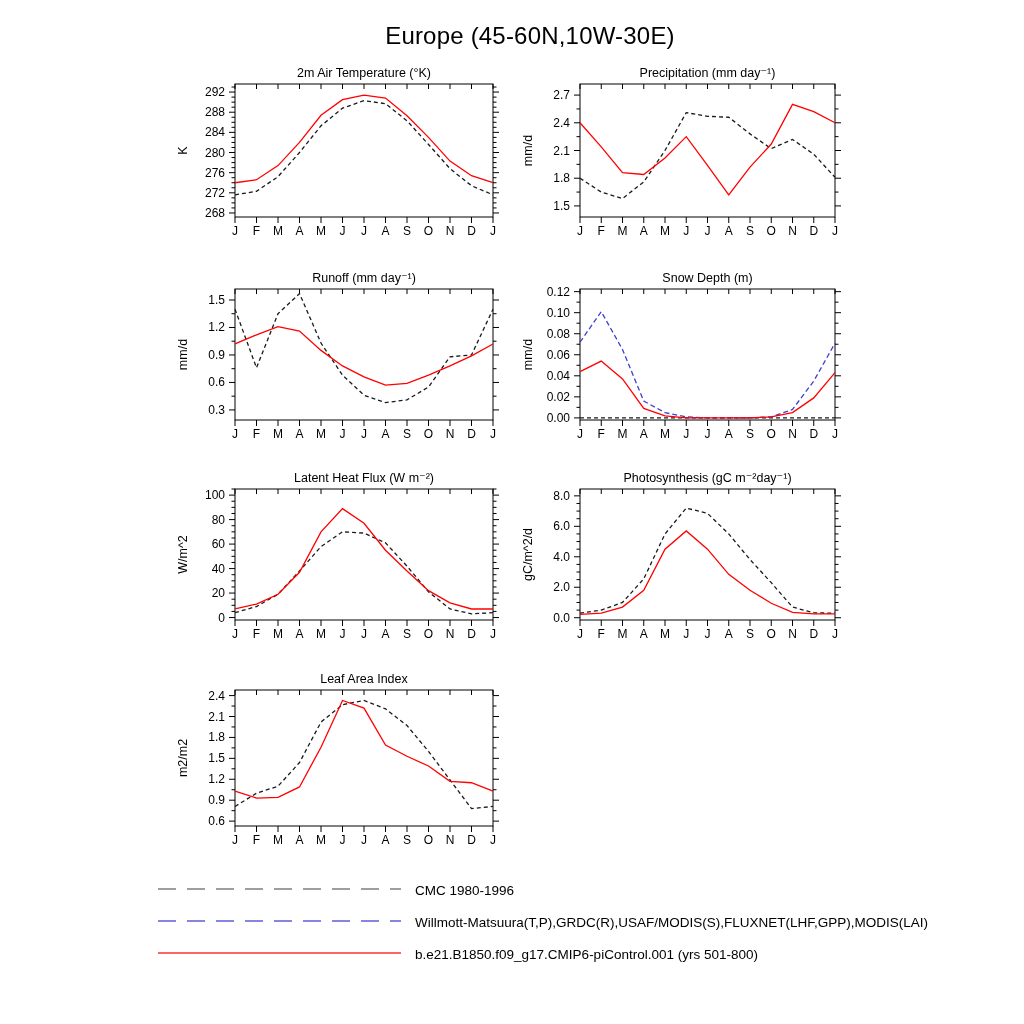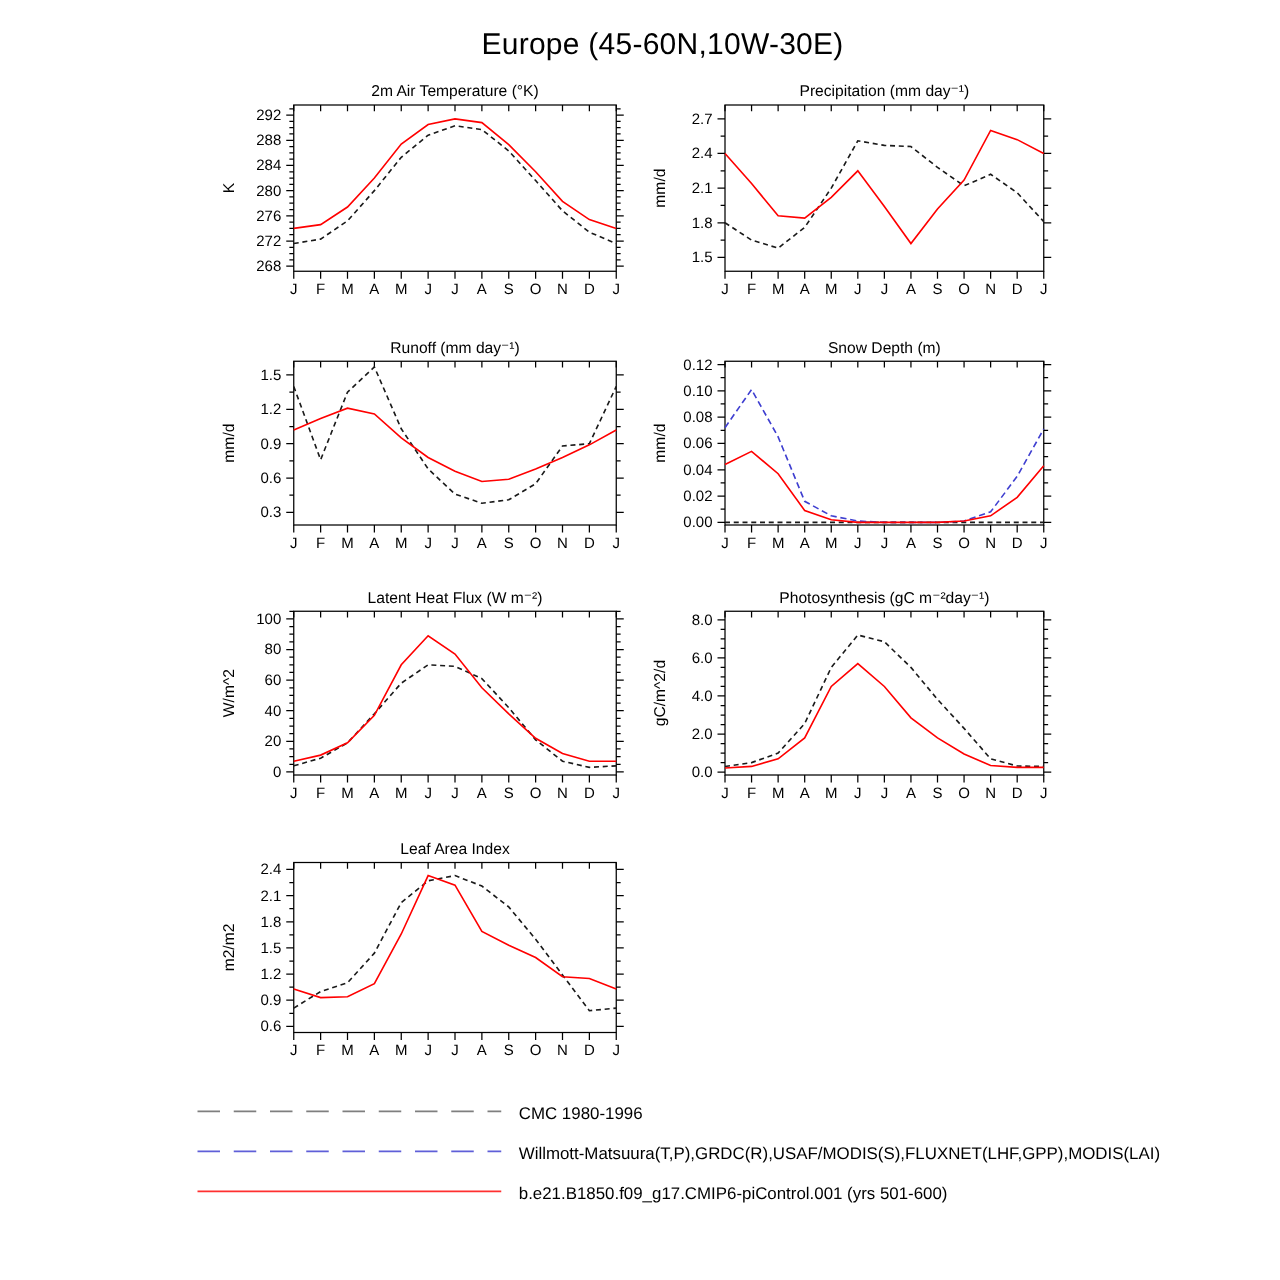--- a/index.html
+++ b/index.html
@@ -615,17 +615,17 @@
     <div class="legend-row">
       <svg width="246" height="12">
         <line x1="1" y1="6" x2="244" y2="6" stroke-width="1.4" stroke="#5f5fd8" stroke-dasharray="18 11"></line>
       </svg>
       <span class="legend-label">Willmott-Matsuura(T,P),GRDC(R),USAF/MODIS(S),FLUXNET(LHF,GPP),MODIS(LAI)</span>
     </div>
     <div class="legend-row">
       <svg width="246" height="12">
         <line x1="1" y1="6" x2="244" y2="6" stroke-width="1.4" stroke="#ff3030" stroke-dasharray="none"></line>
       </svg>
-      <span class="legend-label">b.e21.B1850.f09_g17.CMIP6-piControl.001 (yrs 501-600)</span>
+      <span class="legend-label">b.e21.B1850.f09_g17.CMIP6-piControl.001 (yrs 501-800)</span>
     </div>
   </div>
 
 </div>
 
 </body></html>

